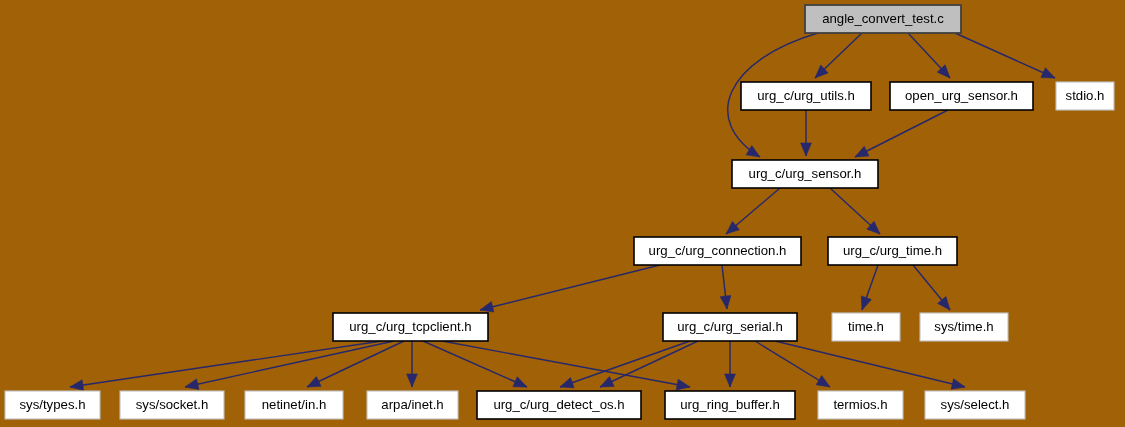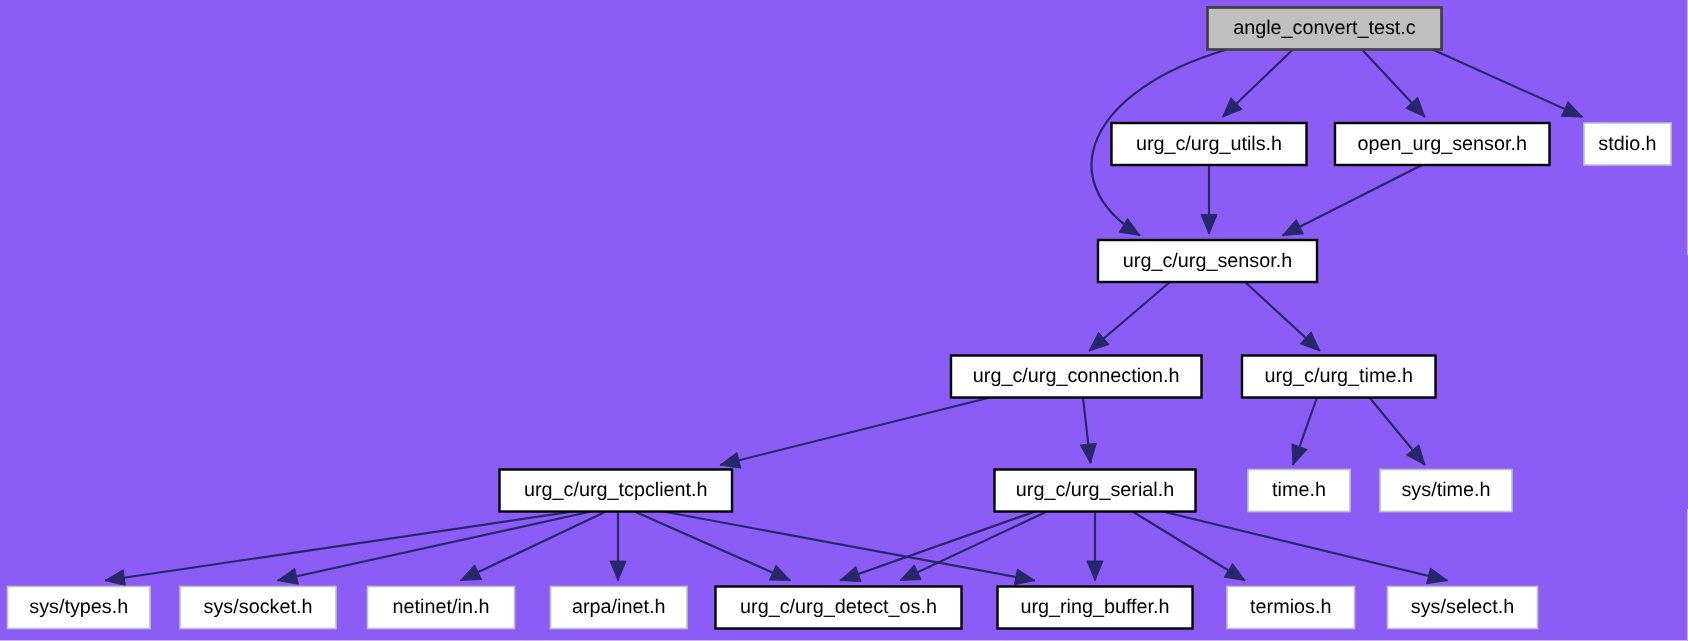--- a/index.html
+++ b/index.html
@@ -4,21 +4,21 @@
 <style>
   html, body {
     margin: 0;
     padding: 0;
     background: #ffffff;
   }
   #graph-root {
     position: relative;
     width: 1125px;
     height: 427px;
-    background: #8b5cf6;
+    background: #a16207;
     font-family: "Liberation Sans", sans-serif;
     overflow: hidden;
   }
   svg.graph-canvas {
     position: absolute;
     top: 0;
     left: 0;
     width: 1125px;
     height: 427px;
     display: block;

